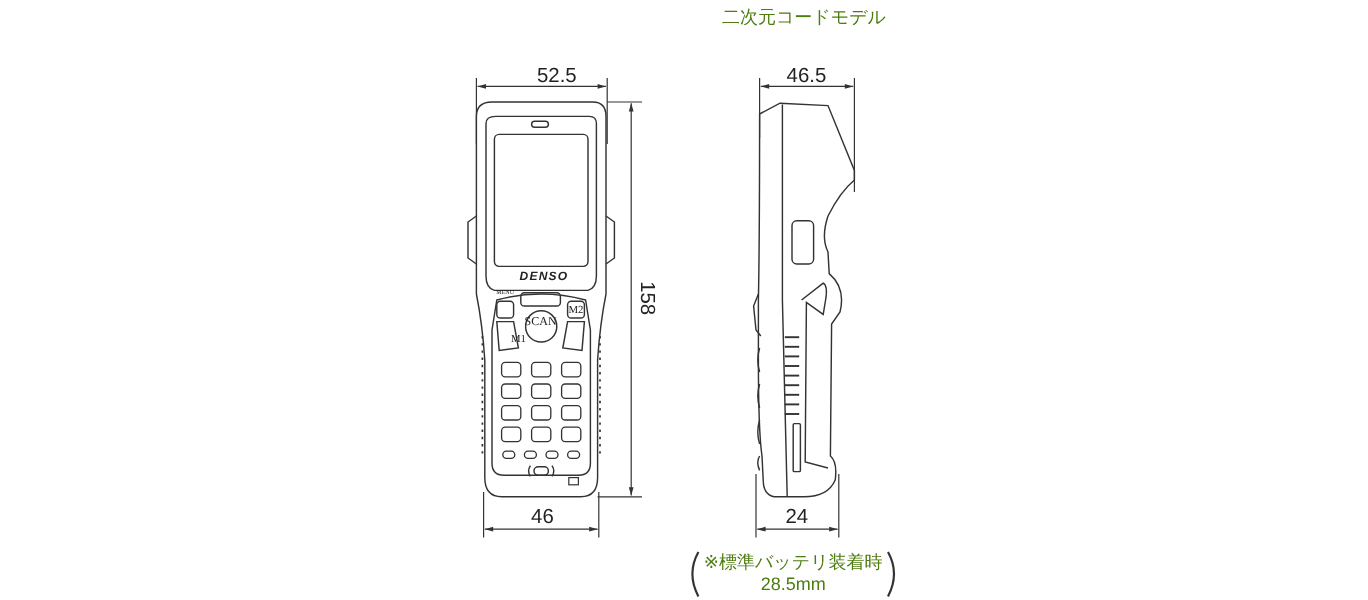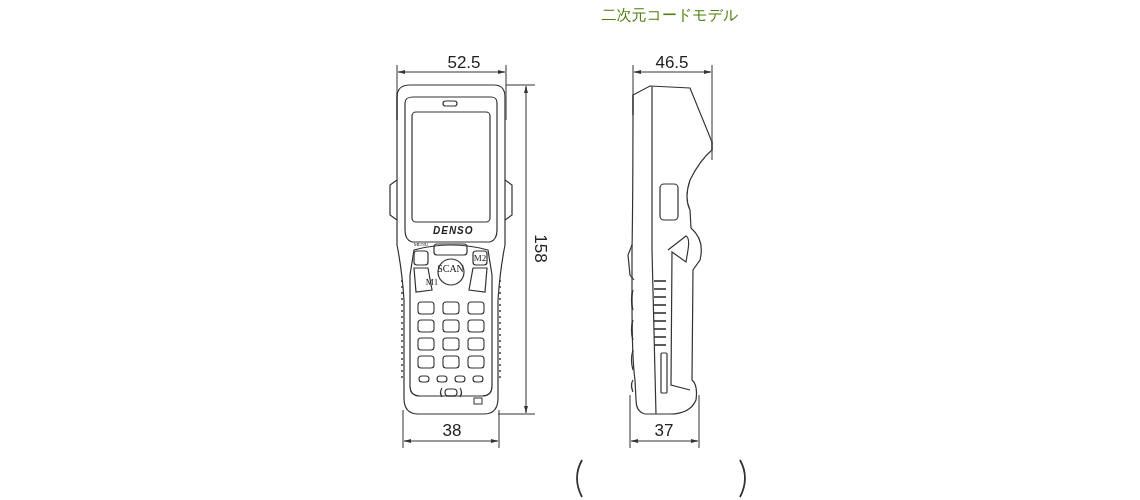--- a/index.html
+++ b/index.html
@@ -130,29 +130,31 @@
     </g>
 
     <rect x="661" y="353" width="6" height="40" rx="1"></rect>
   </g>
 
   <path d="M582,460 Q572,478 582,497" stroke-width="1.8"></path>
   <path d="M740,460 Q750,478 740,497" stroke-width="1.8"></path>
 </svg>
 
 <div class="dim-label" style="left:430px; top:54px; width:44px;margin-left:12px;">52.5</div>
-<div class="dim-label" style="left:430px; top:422px; width:44px;">38</div>
+<div class="dim-label" style="left:430px; top:422px; width:44px;">46</div>
 <div class="dim-label" style="left:520px; top:240px; width:40px; transform: rotate(90deg);">158</div>
 
 <div class="brand" style="left:433px; top:225px;">DENSO</div>
 <div class="key-label" style="left:411px; top:242px; font-size:5px; width:20px;">MENU</div>
 <div class="key-label" style="left:414px; top:253px; width:36px;margin-top:24px;">M1</div>
 <div class="key-label" style="left:434px; top:263px; width:33px; font-size:10px;">SCAN</div>
 <div class="key-label" style="left:473px; top:253px; width:14px;">M2</div>
 
 <div class="caption" style="left:580px; top:5px; width:180px;">
   <div>二次元コードモデル</div>
 </div>
 <div class="dim-label" style="left:650px; top:54px; width:44px;">46.5</div>
-<div class="dim-label" style="left:642px; top:422px; width:44px;">37</div>
+<div class="dim-label" style="left:642px; top:422px; width:44px;">24</div>
 
 <div class="caption" style="left:585px; top:459px; width:152px; font-size:15px; line-height:19px;">
+  <div>※標準バッテリ装着時</div>
+  <div>28.5mm</div>
 </div>
 
 </body></html>

